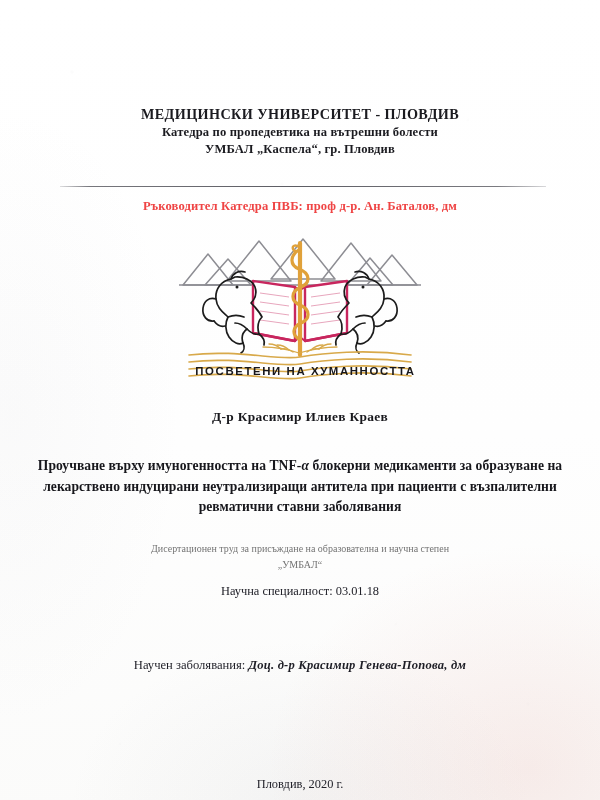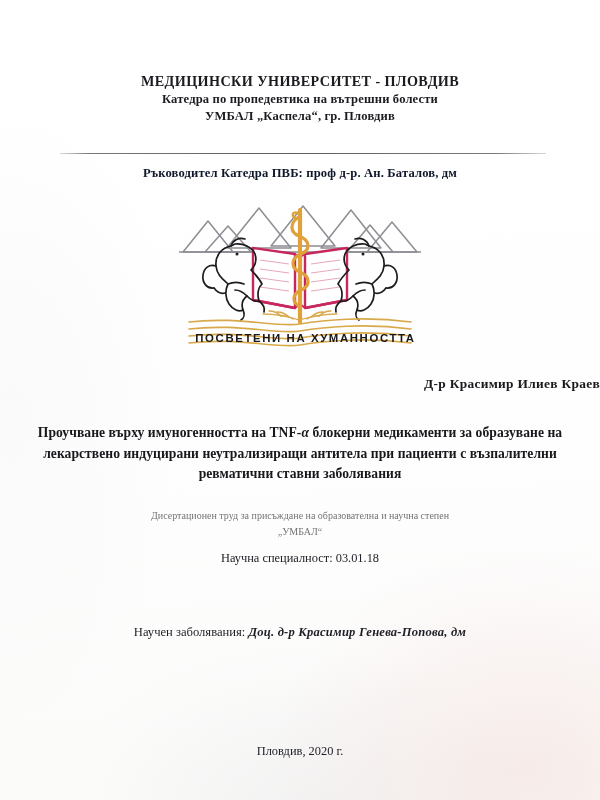--- a/index.html
+++ b/index.html
@@ -37,20 +37,21 @@
       radial-gradient(circle at 78% 15%, rgba(150,150,155,0.06) 0 1px, transparent 2px),
       radial-gradient(circle at 30% 62%, rgba(150,150,155,0.07) 0 1px, transparent 2px),
       radial-gradient(circle at 66% 78%, rgba(150,150,155,0.06) 0 1px, transparent 2px),
       radial-gradient(circle at 88% 88%, rgba(150,150,155,0.07) 0 1px, transparent 2px),
       radial-gradient(circle at 20% 93%, rgba(150,150,155,0.06) 0 1px, transparent 2px);
   }
   .content {
     position: absolute;
     inset: 0;
     z-index: 3;
+    margin-top: 33px;
   }
 
   .center { text-align: center; }
 
   
   .header {
     position: absolute;
     top: 72px;
     left: 0;
     right: 0;
@@ -80,21 +81,21 @@
         rgba(130,130,138,0.30) 100%);
   }
 
   .chief {
     position: absolute;
     top: 166px;
     left: 0; right: 0;
     font-size: 12.6px;
     font-weight: bold;
     letter-spacing: 0.15px;
-    color: #0f172a;
+    color: #ef4444;
   }
 
   
   .emblem-wrap {
     position: absolute;
     top: 196px;
     left: 0; right: 0;
     display: flex;
     justify-content: center;
   }
@@ -113,21 +114,20 @@
 
   
   .author {
     position: absolute;
     top: 376px;
     left: 0; right: 0;
     font-size: 13.4px;
     font-weight: bold;
     letter-spacing: 0.3px;
     color: #18181d;
-    text-align: right;
   }
 
   
   .title {
     position: absolute;
     top: 423px;
     left: 14px;
     right: 14px;
     font-size: 13.6px;
     font-weight: bold;

